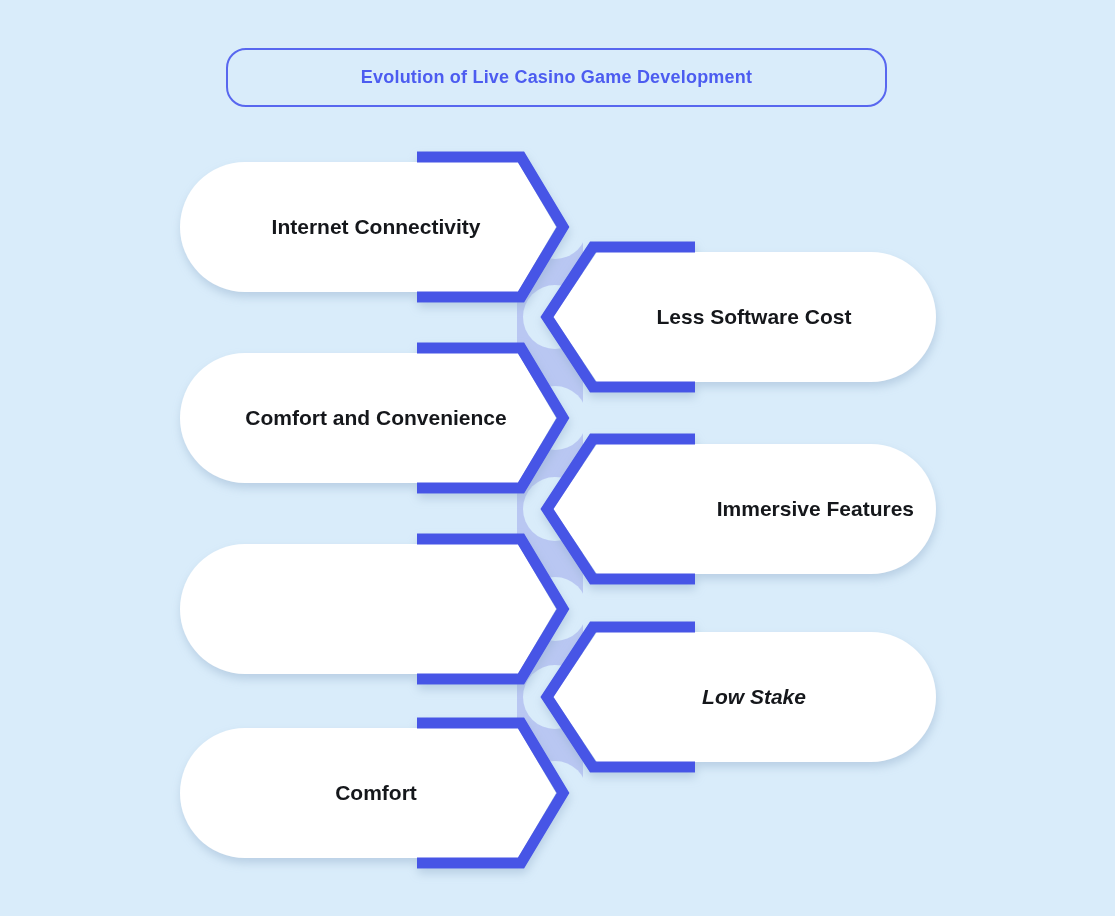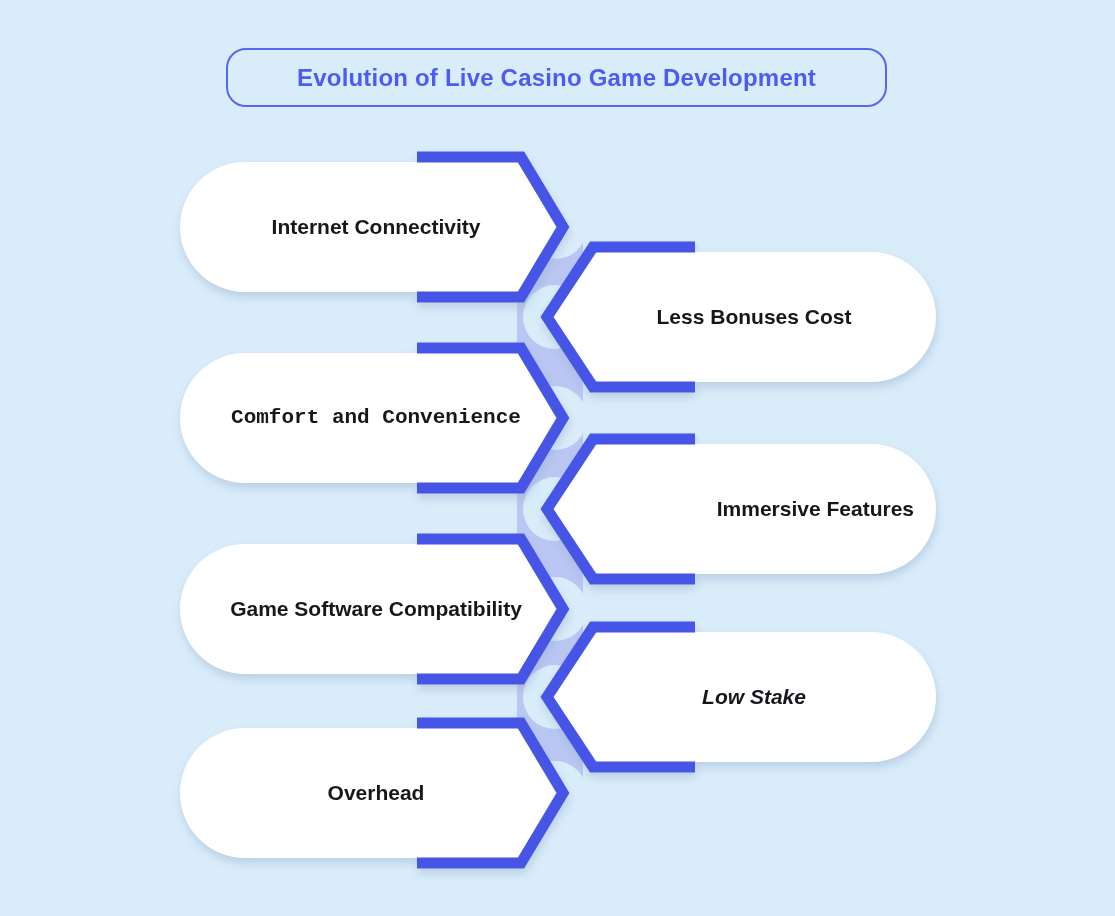--- a/index.html
+++ b/index.html
@@ -21,21 +21,21 @@
     width:661px;
     height:59px;
     border:2px solid #5867ef;
     border-radius:20px;
     box-sizing:border-box;
     display:flex;
     align-items:center;
     justify-content:center;
   }
   .title-box span{
-    font-size:24px;
+    font-size:18px;
     font-weight:700;
     letter-spacing:.2px;
     color:#4c5cf0;
     white-space:nowrap;
   }
   svg.flow{
     position:absolute;
     left:0;
     top:0;
     width:1115px;
@@ -110,21 +110,20 @@
         <path d="M 695 627 L 593 627 L 547 697 L 593 767 L 695 767" fill="none" stroke="#4654e6" stroke-width="11" stroke-linejoin="miter"></path>
       </g>
       <g filter="url(#softShadow)">
         <path d="M 518 728 L 556 793 L 518 858 L 245 858 A 65 65 0 0 1 245 728 Z" fill="#ffffff"></path>
         <path d="M 417 723 L 521 723 L 563 793 L 521 863 L 417 863" fill="none" stroke="#4654e6" stroke-width="11" stroke-linejoin="miter"></path>
       </g>
     </svg>
 
   <div class="labels" id="labels">
       <div class="label left" style="top: 227px;">Internet Connectivity</div>
-      <div class="label right" style="top: 317px;">Less Bonuses Cost</div>
-      <div class="label left" style="top: 418px; font-family: Liberation Mono, monospace;">Comfort and Convenience</div>
+      <div class="label right" style="top: 317px;">Less Software Cost</div>
+      <div class="label left" style="top: 418px;">Comfort and Convenience</div>
       <div class="label right" style="top: 509px; text-align: right;">Immersive Features</div>
-      <div class="label left" style="top: 609px;">Game Software Compatibility</div>
       <div class="label right" style="top: 697px; font-style: italic;">Low Stake</div>
-      <div class="label left" style="top: 793px;">Overhead</div>
+      <div class="label left" style="top: 793px;">Comfort</div>
     </div>
 
 </div>
 
 </body></html>

